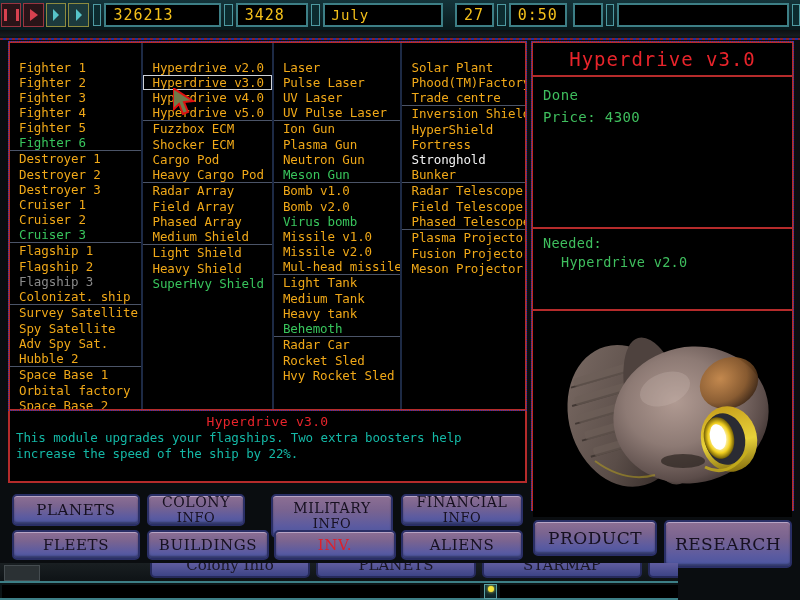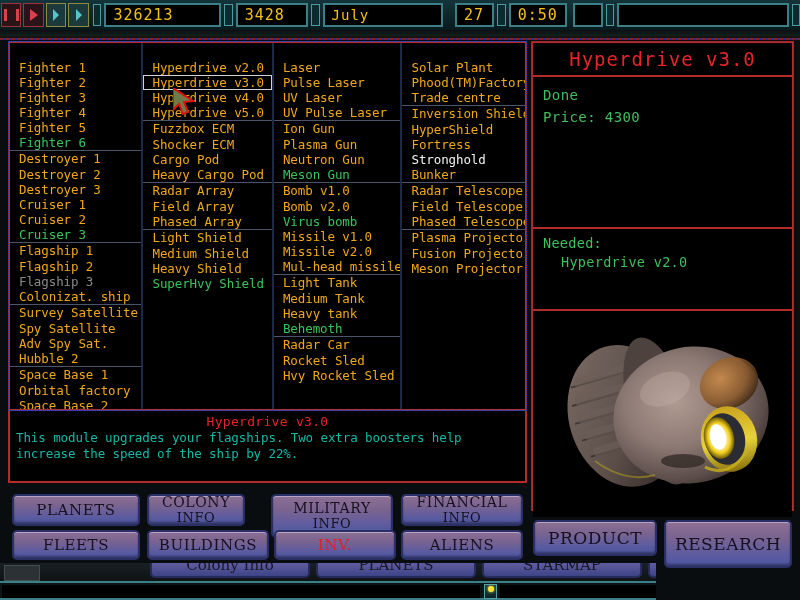--- a/index.html
+++ b/index.html
@@ -99,21 +99,21 @@
     font-size:15px;letter-spacing:0.6px;text-align:center;line-height:14px;
     box-shadow:inset 0 1px 0 #b7a4c4, inset 0 -2px 2px rgba(0,0,0,.35);}
   .btn .l2{font-size:13px;}
   .btn.two{font-size:14px;line-height:15px;}
   .btn.active{color:#e01f2a;}
   .btn.big{font-size:17px;letter-spacing:0.5px;}
 
   
   .botchrome{position:absolute;left:0;top:563px;width:656px;height:37px;
     background:linear-gradient(180deg,#191f22 0%,#101518 40%,#0a0d0e 100%);
-    overflow:hidden;}
+    overflow:hidden;padding-left:22px;}
   .botbtn{position:absolute;top:-19px;height:34px;box-sizing:border-box;
     background:linear-gradient(180deg,#7e6c95 0%,#5d5b9e 60%,#3d4486 100%);
     border:2px solid #262a5c;border-radius:5px;
     display:flex;align-items:flex-end;justify-content:center;
     color:#1a1626;font-family:"DejaVu Serif","Liberation Serif",serif;font-size:15px;
     padding-bottom:2px;overflow:hidden;}
   .botleftdeco{position:absolute;left:4px;top:2px;width:34px;height:14px;
     background:#2b3134;border:1px solid #454c50;}
   .botstrip{position:absolute;left:0;top:18px;width:800px;height:19px;
     background:#0b1416;border-top:2px solid #3d7f86;border-bottom:2px solid #3d7f86;
@@ -214,22 +214,22 @@
           <div class="it sel">Hyperdrive v3.0</div>
           <div class="it ">Hyperdrive v4.0</div>
           <div class="it ">Hyperdrive v5.0</div>
           <div class="it  sep">Fuzzbox ECM</div>
           <div class="it ">Shocker ECM</div>
           <div class="it ">Cargo Pod</div>
           <div class="it ">Heavy Cargo Pod</div>
           <div class="it  sep">Radar Array</div>
           <div class="it ">Field Array</div>
           <div class="it ">Phased Array</div>
+          <div class="it ">Medium Shield</div>
           <div class="it  sep">Light Shield</div>
-          <div class="it ">Medium Shield</div>
           <div class="it ">Heavy Shield</div>
           <div class="it green">SuperHvy Shield</div>
         </div>
       <div class="coldiv"></div>
       <div class="col c3">
           <div class="it ">Laser</div>
           <div class="it ">Pulse Laser</div>
           <div class="it ">UV Laser</div>
           <div class="it ">UV Pulse Laser</div>
           <div class="it  sep">Ion Gun</div>

